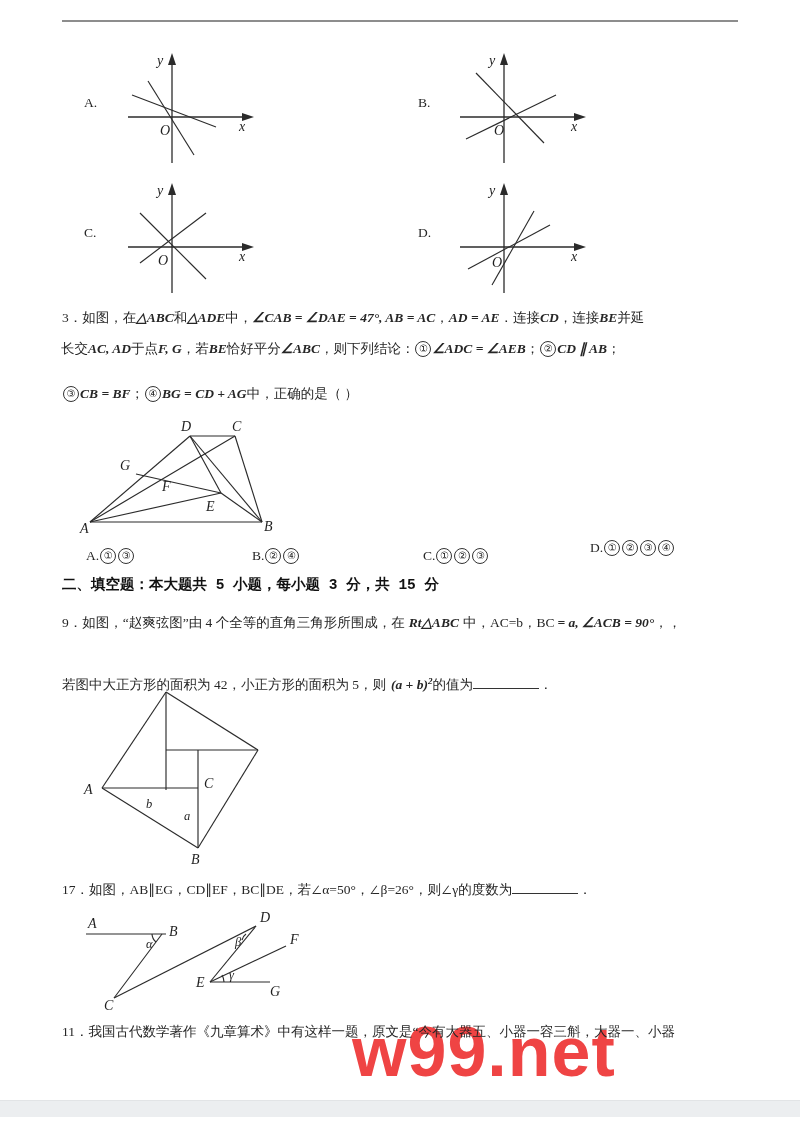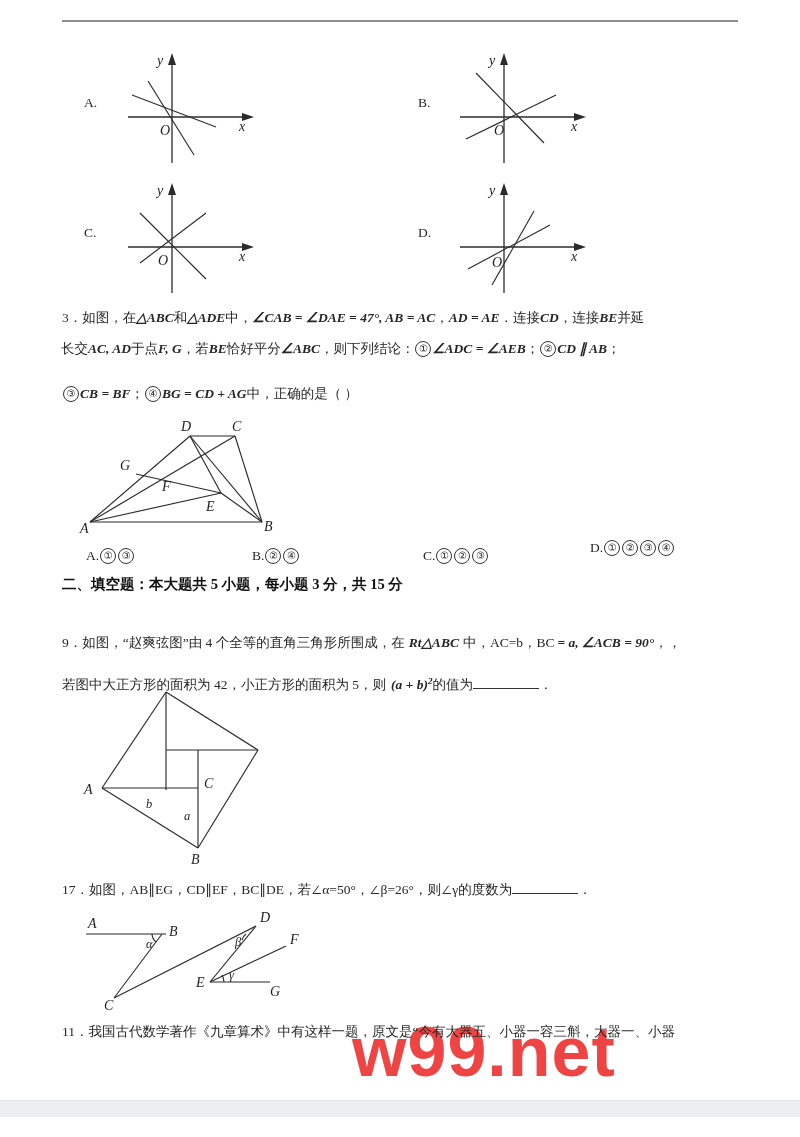--- a/index.html
+++ b/index.html
@@ -74,21 +74,21 @@
     font-size: 13.5px;
     line-height: 1.25;
     color: #262626;
     white-space: nowrap;
     z-index: 3;
   }
   .mi { font-family: "Liberation Serif", serif; font-style: italic; font-weight: bold; }
   .mn { font-family: "Liberation Serif", serif; font-style: normal; }
   .sec-head {
     position: absolute;
-    font-family: Liberation Serif, serif;
+    font-family: Liberation Mono, monospace;
     font-weight: bold;
     font-size: 14.5px;
     color: #111111;
     white-space: nowrap;
     z-index: 3;
   }
   .opt-label {
     position: absolute;
     font-size: 13.5px;
     color: #262626;
@@ -246,21 +246,21 @@
   </div>
   <div class="txt" style="left:423px; top:548px;">
     <span class="mn">C.</span><span class="circ">①</span><span class="circ">②</span><span class="circ">③</span>
   </div>
   <div class="txt" style="left:590px; top:520px;margin-top:20px;">
     <span class="mn">D.</span><span class="circ">①</span><span class="circ">②</span><span class="circ">③</span><span class="circ">④</span>
   </div>
 
   <div class="sec-head" style="left:62px; top:575px;">二、填空题：本大题共 5 小题，每小题 3 分，共 15 分</div>
 
-  <div class="txt" style="left:62px; top:615px;margin-top:20px;">
+  <div class="txt" style="left:62px; top:615px;">
     <span class="mn">9．如图，“赵爽弦图”由 4 个全等的直角三角形所围成，在</span><span class="mi" style="padding:0 4px;">Rt△ABC</span><span class="mn">中，AC=b，BC</span><span class="mi" style="padding:0 3px;">= a,</span><span class="mi">∠ACB = 90°</span><span class="mn">，，</span>
   </div>
 
   <div class="txt" style="left:62px; top:655px;margin-top:20px;">
     <span class="mn">若图中大正方形的面积为 42，小正方形的面积为 5，则</span><span class="mi" style="padding-left:5px;"><span>(a + b)</span><sup style="font-size:9px;">2</sup></span><span class="mn">的值为</span><span class="blank-line"></span><span class="mn">．</span>
   </div>
 
   <div class="fig" style="left:78px; top:688px;">
     <svg width="190" height="180" viewBox="0 0 190 180">
 

